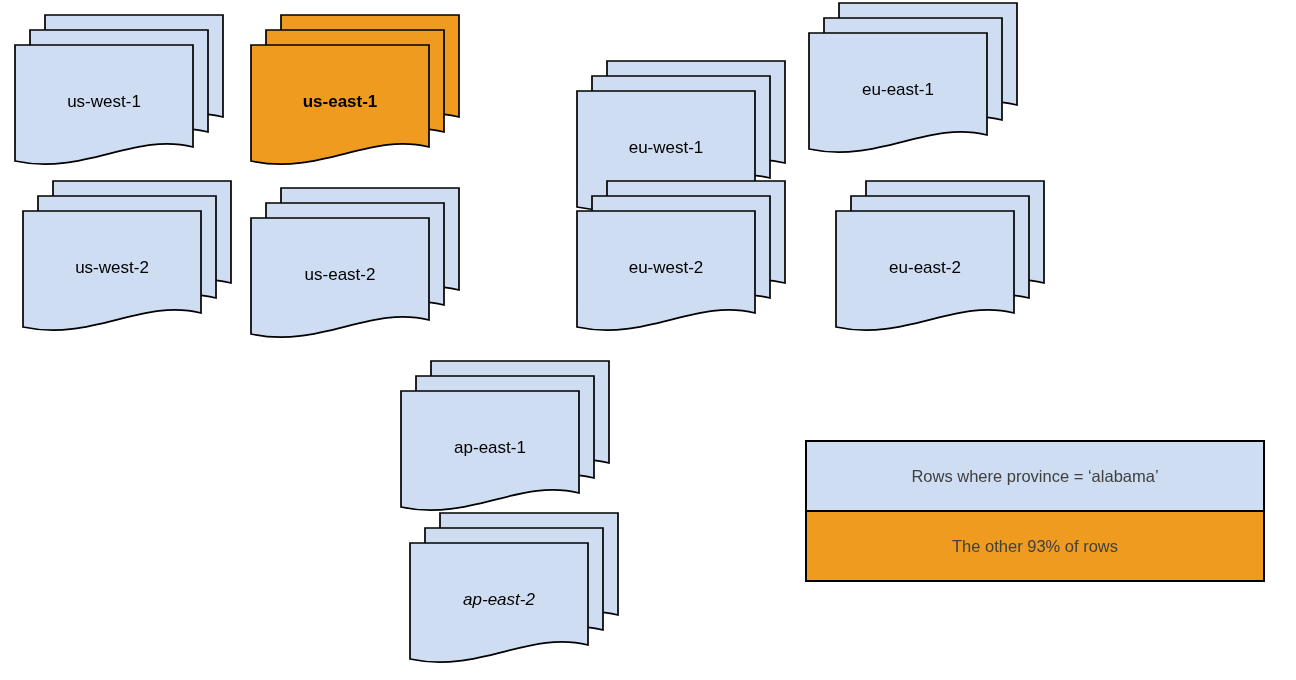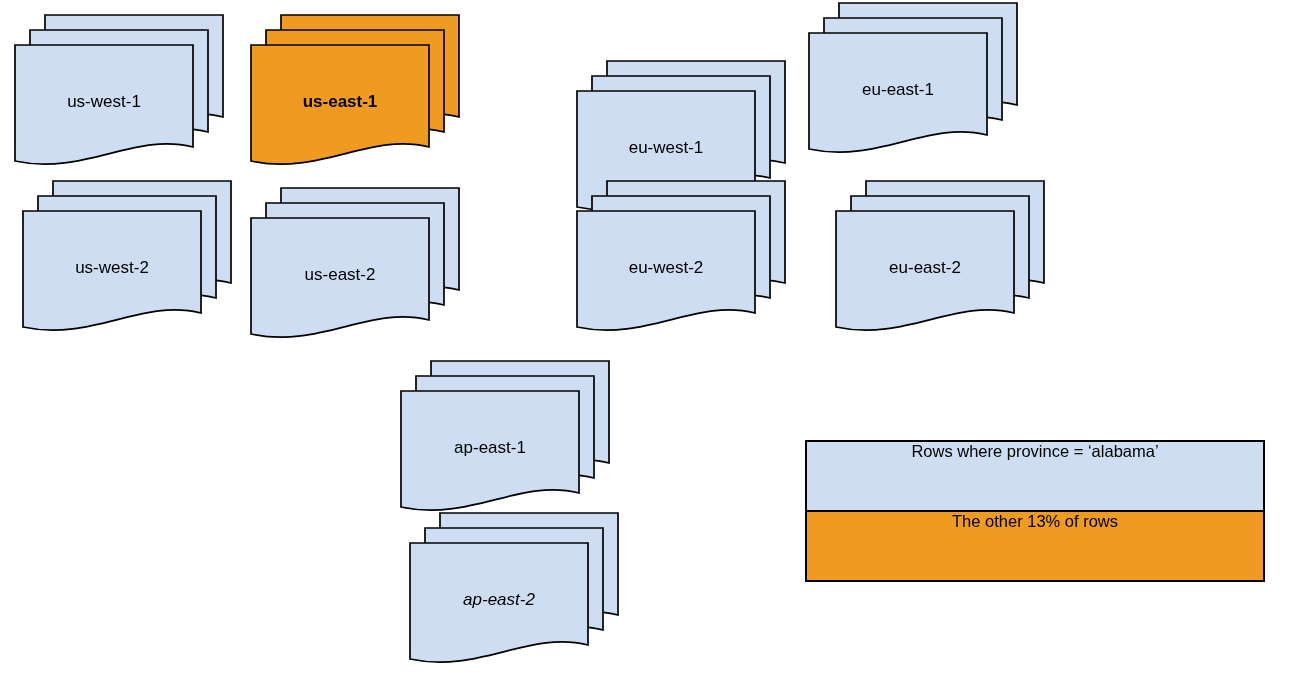--- a/index.html
+++ b/index.html
@@ -19,24 +19,24 @@
     font-family: "Liberation Sans", sans-serif;
     font-size: 17px;
     fill: #000;
     text-anchor: middle;
   }
   .legend { position: absolute; left: 805px; top: 440px; width: 460px; }
   .legend-cell {
     height: 72px;
     border: 2px solid var(--border, #000000);
     display: flex;
-    align-items: flex-start;
+    align-items: center;
     justify-content: center;
     font-size: 16.5px;
-    color: #000000;
+    color: #404040;
   }
   .legend-cell + .legend-cell { margin-top: -2px; }
   .legend-cell.blue   { background: var(--blue,   #CEDDF2); }
   .legend-cell.orange { background: var(--orange, #EF9B20); }
 </style>
 </head>
 <body>
 
 <div class="canvas">
 
@@ -128,17 +128,17 @@
       <path class="sheet" transform="translate(0,30)" d="M1,1 H179 V103 C120,88 70,132 1,117 Z"></path>
       <text class="stack-label" x="90" y="93">ap-east-2</text>
     </svg>
   </figure>
 
   <div class="legend">
     <div class="legend-cell blue">
       <span>Rows where province = ‘alabama’</span>
     </div>
     <div class="legend-cell orange">
-      <span>The other 13% of rows</span>
+      <span>The other 93% of rows</span>
     </div>
   </div>
 
 </div>
 
 </body></html>

